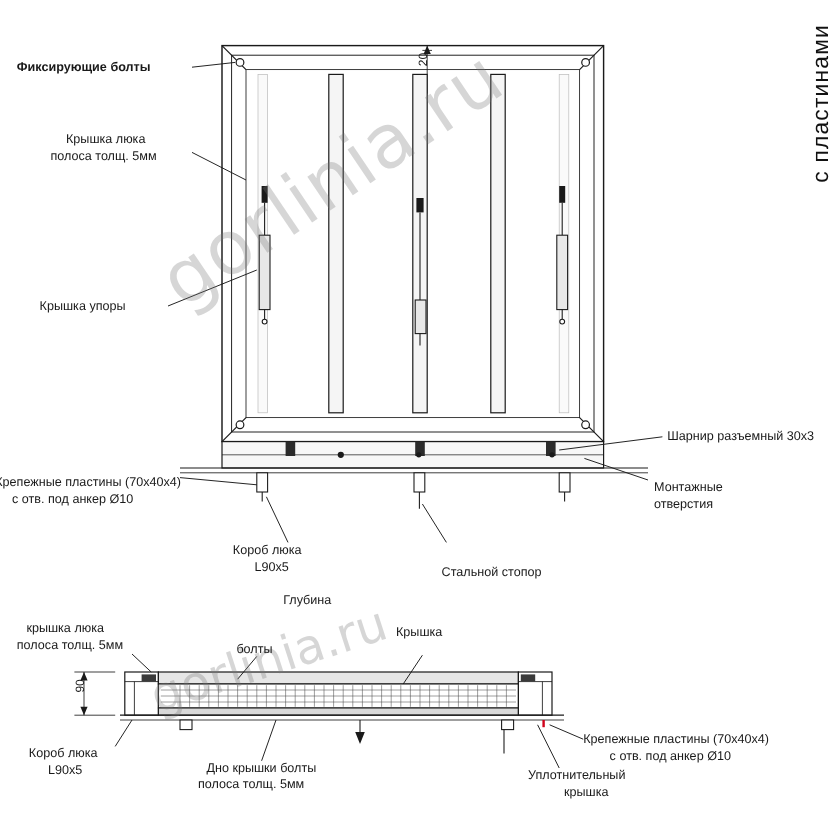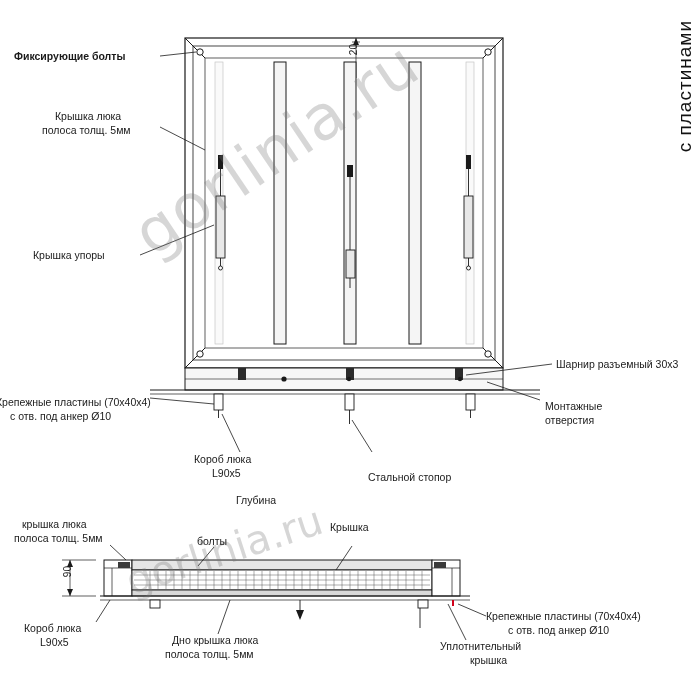--- a/index.html
+++ b/index.html
@@ -314,21 +314,21 @@
   <div class="lbl" style="left:14px; top:532px;">полоса толщ. 5мм</div>
 
   <div class="lbl" style="left:192px; top:494px;padding-left:44px;">Глубина</div>
   <div class="lbl" style="left:197px; top:535px;">болты</div>
 
   <div class="lbl" style="left:330px; top:521px;">Крышка</div>
 
   <div class="lbl" style="left:24px; top:622px;">Короб люка</div>
   <div class="lbl" style="left:40px; top:636px;">L90x5</div>
 
-  <div class="lbl" style="left:172px; top:634px;">Дно крышка люка</div>
+  <div class="lbl" style="left:172px; top:634px;">Дно крышки болты</div>
   <div class="lbl" style="left:165px; top:648px;">полоса толщ. 5мм</div>
 
   <div class="lbl" style="left:440px; top:640px;">Уплотнительный</div>
   <div class="lbl" style="left:470px; top:654px;">крышка</div>
 
   <div class="lbl" style="left:486px; top:610px;">Крепежные пластины (70х40х4)</div>
   <div class="lbl" style="left:508px; top:624px;">с отв. под анкер Ø10</div>
 
 </div>
 

